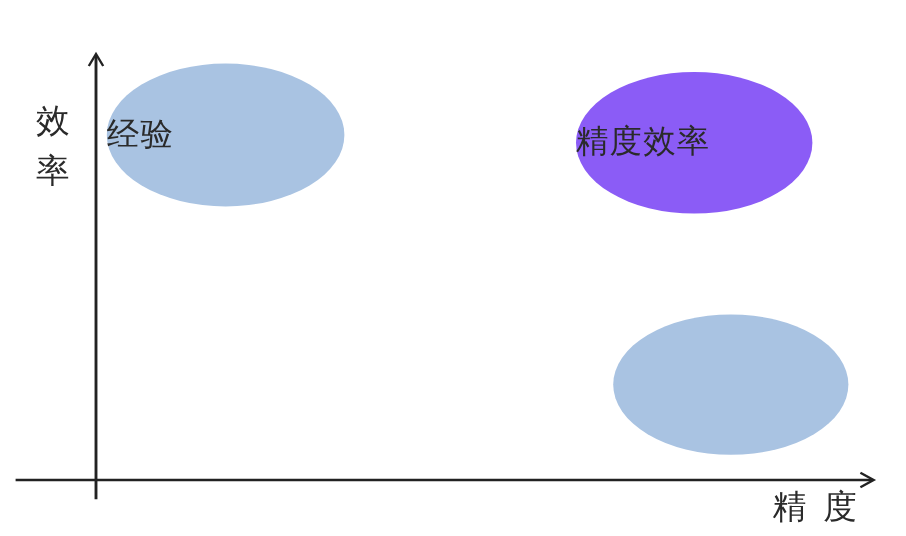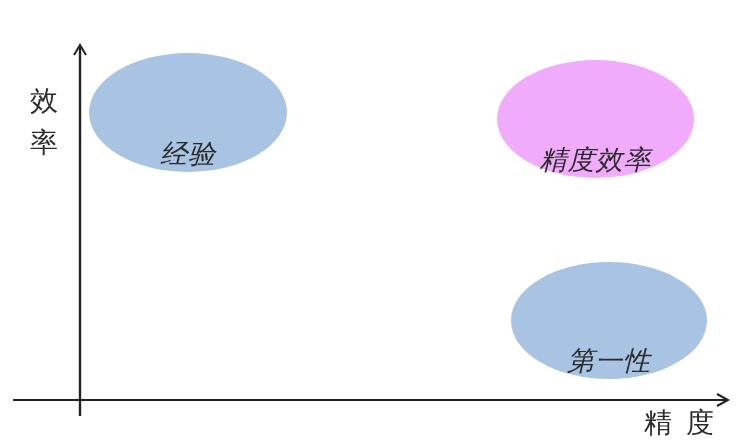--- a/index.html
+++ b/index.html
@@ -1,20 +1,20 @@
 <!DOCTYPE html>
 <html><head>
 <meta charset="utf-8">
 <style>
   html, body { margin: 0; padding: 0; background: #ffffff; }
   body { width: 755px; height: 447px; position: relative; overflow: hidden;
          font-family: "DejaVu Serif", "Liberation Serif", serif; color: #222; }
   svg.axes { position: absolute; left: 0; top: 0; }
   .ellipse { position: absolute; border-radius: 50%; display: flex;
-             flex-direction: row; align-items: flex-end; justify-content: center; font-style: italic; }
+             flex-direction: column; align-items: flex-start; justify-content: center; }
   .ellipse span { font-size: 27px; line-height: 36px; color: #2a2a2a; letter-spacing: 1px; }
   .axis-label { position: absolute; font-size: 28px; color: #2a2a2a; }
   .ylabel { left: 27px; top: 80px; width: 34px; display: flex; flex-direction: column; align-items: center; }
   .ylabel span { line-height: 42px; }
   .xlabel { left: 644px; top: 404px; letter-spacing: 14px; }
 </style>
 </head>
 <body>
 
 <svg class="axes" width="755" height="447">
@@ -28,19 +28,18 @@
   <span>效</span>
   <span>率</span>
 </div>
 
 <div class="axis-label xlabel">精度</div>
 
 <div class="ellipse" style="left:89px; top:53px; width:198px; height:119px; background:#A9C3E2;">
   <span>经验</span>
 </div>
 
-<div class="ellipse" style="left:497px; top:60px; width:197px; height:118px; background:#f0abfc;">
+<div class="ellipse" style="left:480px; top:60px; width:197px; height:118px; background:#8b5cf6;">
   <span>精度效率</span>
 </div>
 
 <div class="ellipse" style="left:511px; top:262px; width:196px; height:117px; background:#A9C3E2;">
-  <span>第一性</span>
 </div>
 
 </body></html>

